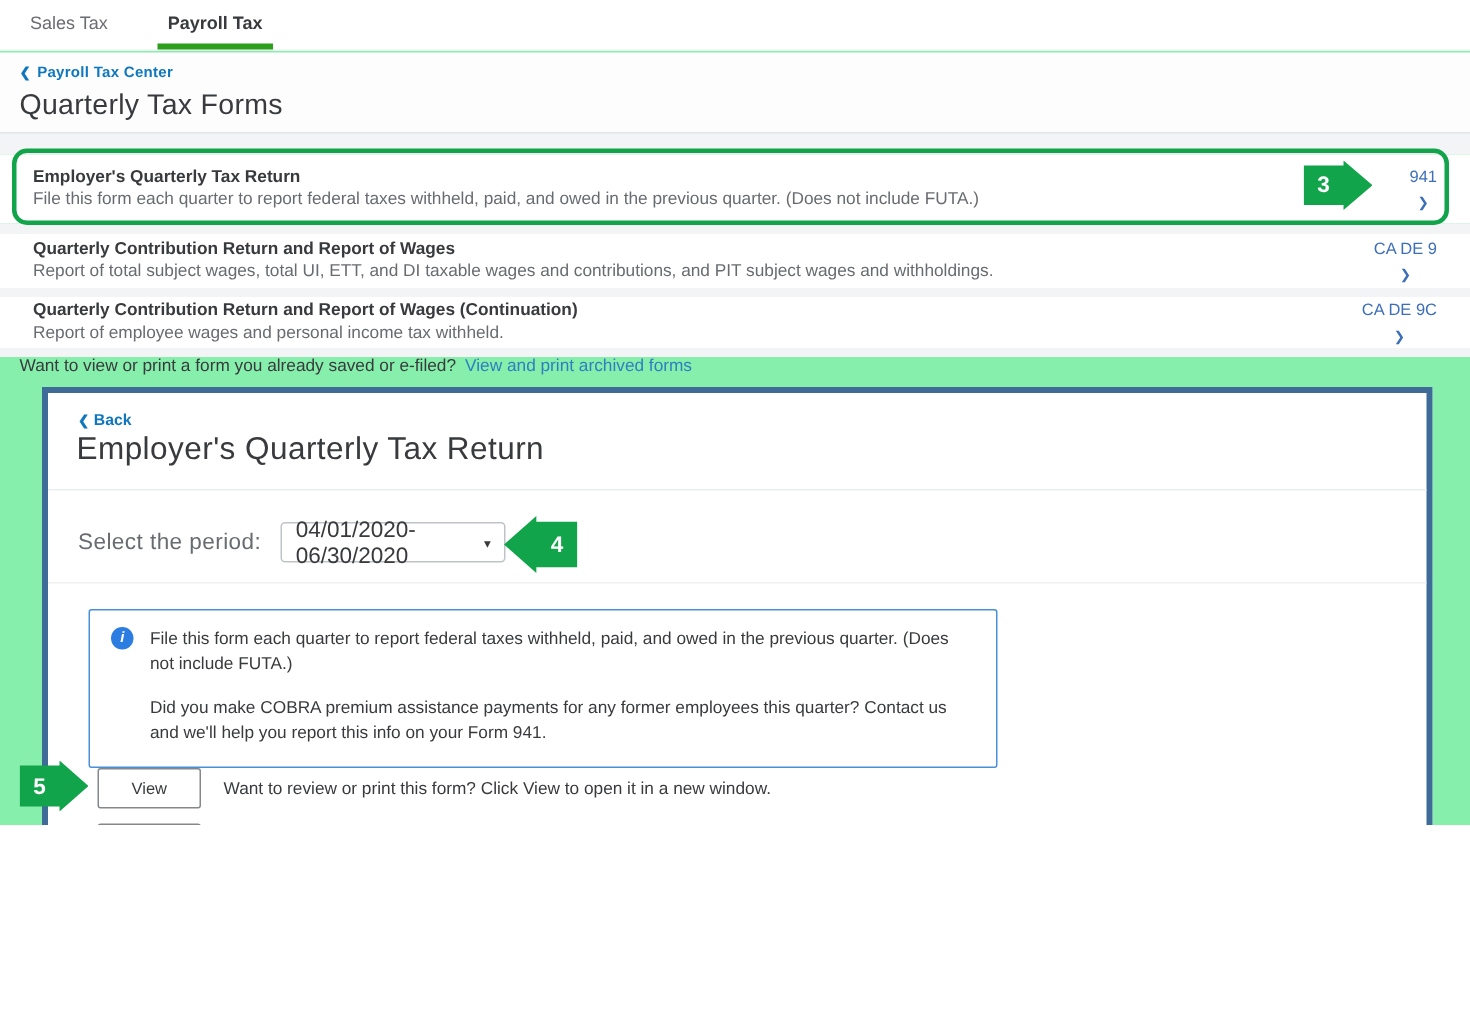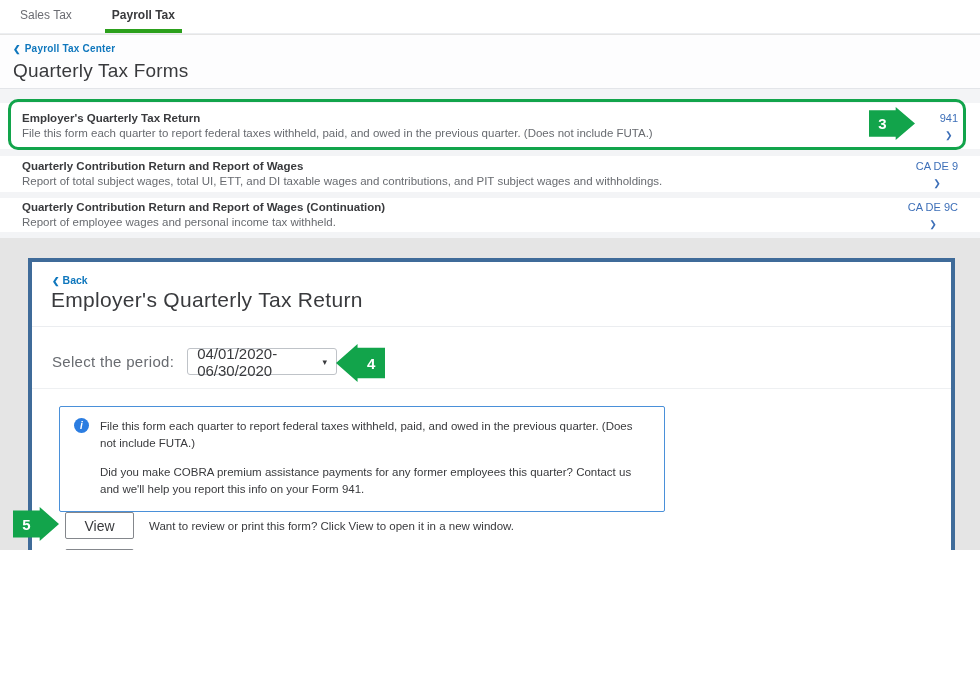--- a/index.html
+++ b/index.html
@@ -1,18 +1,18 @@
 <!DOCTYPE html>
 <html><head>
 <meta charset="utf-8">
 <style>
   * { box-sizing: border-box; }
   html,body { margin:0; padding:0; background:#ffffff; }
   body { font-family: "Liberation Sans", sans-serif; color:#393a3d; }
-  .stage { position:relative; width:980px; height:550px; background:#e5e5e5; overflow:hidden; }
+  .stage { position:relative; width:980px; height:550px; background:#86efac; overflow:hidden; }
 
   
   .tabbar { position:absolute; top:0; left:0; right:0; height:34px; background:#fff;
             border-bottom:1px solid #eceef1; display:flex; align-items:stretch; padding-left:13px; gap:26px; }
   .tab { font-size:12px; color:#6b6c72; display:flex; align-items:center; padding:0 7px;
          border-bottom:4px solid transparent; cursor:pointer; }
   .tab.active { color:#393a3d; font-weight:bold; border-bottom-color:#2ca01c; }
 
   
   .header { position:absolute; top:35px; left:0; right:0; height:53px; padding:8px 0 0 13px; background:#fdfdfe; }
@@ -54,21 +54,21 @@
              font-size:11.5px; line-height:1.5; color:#393a3d; background:#fff; }
   .info-icon { position:absolute; top:11px; left:14px; width:15px; height:15px; border-radius:50%;
                background:#2b7de1; color:#fff; font-size:10px; font-weight:bold; font-style:italic;
                display:flex; align-items:center; justify-content:center; }
   .infobox p { margin:0 0 11px; }
 
   .action-row { position:absolute; left:33px; right:16px; display:flex; align-items:center; gap:15px; }
   .action-view { top:250px; }
   .action-archive { top:287px; }
   .action-btn { width:69px; height:27px; border:1px solid #84878c; border-radius:2px; background:#fff;
-                font-family:inherit; font-size:14px; color:#393a3d; cursor:pointer; flex:none; }
+                font-family:inherit; font-size:11px; color:#393a3d; cursor:pointer; flex:none; }
   .action-desc { font-size:11.5px; color:#393a3d;text-align:right; }
 
   
   .anno-box { position:absolute; top:99px; left:8px; width:958px; height:51px;
               border:3px solid #12a44b; border-radius:10px; pointer-events:none; z-index:4; }
   .arrow { position:absolute; z-index:5; background:#12a44b; pointer-events:none; }
   .arrow .num { position:absolute; top:0; bottom:0; display:flex; align-items:center; justify-content:center;
                 color:#fff; font-size:15px; font-weight:bold; }
   .arrow-right { clip-path: polygon(0 10%, 58% 10%, 58% 0, 100% 50%, 58% 100%, 58% 90%, 0 90%); }
   .arrow-right .num { left:0; width:58%; }
@@ -123,20 +123,21 @@
       <div class="row-title">Quarterly Contribution Return and Report of Wages (Continuation)</div>
       <div class="row-desc">Report of employee wages and personal income tax withheld.</div>
     </div>
     <div class="row-link">
         <span>CA DE 9C</span>
         <span class="chev">❯</span>
       </div>
   </div>
   <div class="gap-strip" style="top:232px;height:6px;"></div>
 
+  <div class="archived"><span>Want to view or print a form you already saved or e-filed?</span><a>View and print archived forms</a></div>
 
   <div class="panel">
     <div class="back-link"><span class="chev">❮</span><span>Back</span></div>
     <div class="panel-title">Employer's Quarterly Tax Return</div>
     <div class="pdiv1"></div>
 
     <div class="period-row">
       <div class="period-label">Select the period:</div>
       <div class="dropdown">
         <span class="val">04/01/2020-06/30/2020</span>

